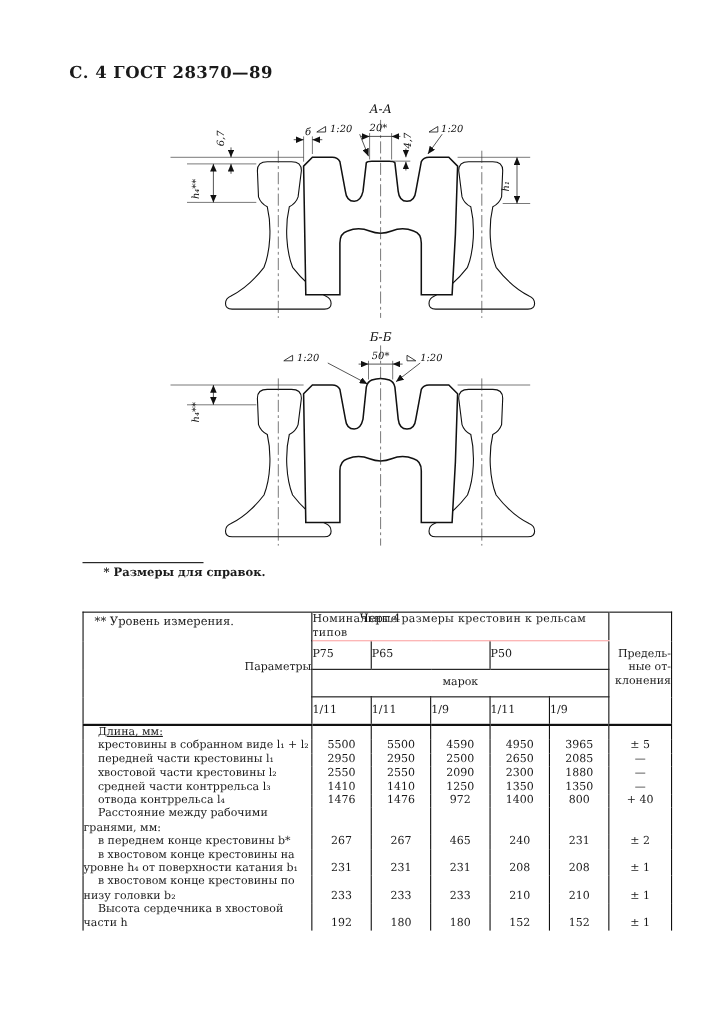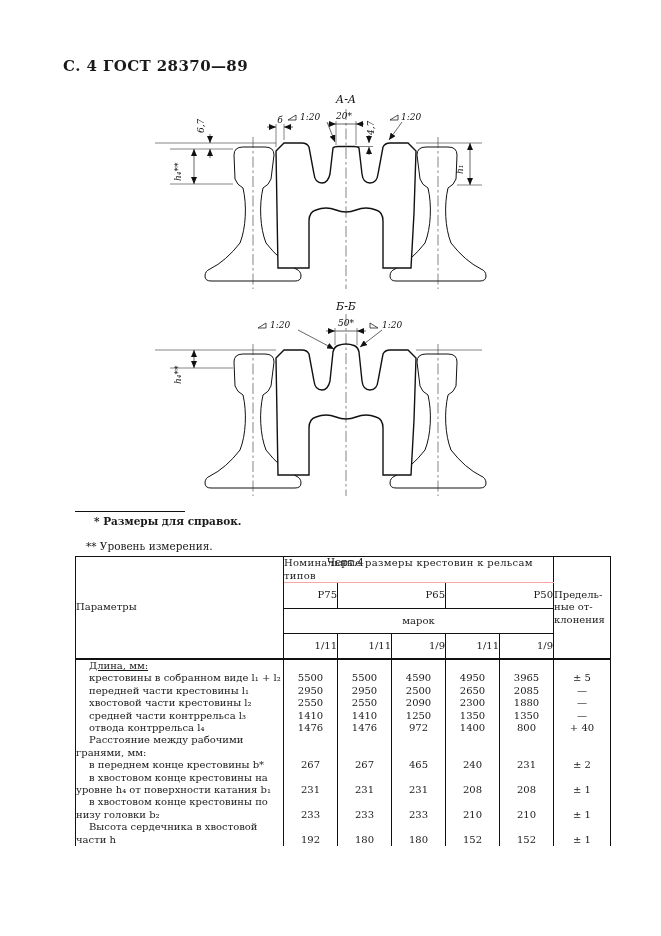--- a/index.html
+++ b/index.html
@@ -17,32 +17,32 @@
   .thick{stroke:#111;stroke-width:1.4;fill:none;}
   .med{stroke:#111;stroke-width:1;fill:#fff;}
   .ref{stroke:#333;stroke-width:.6;fill:none;}
   .dim{stroke:#222;stroke-width:.7;fill:none;}
   .cl{stroke:#333;stroke-width:.6;fill:none;stroke-dasharray:11 3 2.5 3;}
   .slope-sign{stroke:#222;stroke-width:.8;fill:none;}
   
   #fn-rule{left:75px;top:511px;width:110px;height:1px;background:#111;}
   .fn{left:78px;font-size:10.5px;line-height:13px;}
   #fn1{top:515px;padding-left:16px;font-weight:bold;}
-  #fn2{top:540px;padding-left:8px;}
+  #fn2{top:559px;padding-left:8px;}
   #fig-caption{left:327px;top:556px;font-size:10.5px;}
   
   #main-table{left:75px;top:556px;border-collapse:collapse;table-layout:fixed;width:535px;}
   #main-table td{padding:0;font-size:10px;line-height:12.4px;font-weight:normal;}
-  td.param{width:208px;text-align:left;vertical-align:middle;border-right:1px solid #111;border-bottom:2px solid #111;}
-  td.devh{width:57px;text-align:left;vertical-align:middle;border-left:1px solid #111;border-bottom:2px solid #111;
+  td.param{width:208px;text-align:right;vertical-align:middle;border-right:1px solid #111;border-bottom:2px solid #111;}
+  td.devh{width:57px;text-align:right;vertical-align:middle;border-left:1px solid #111;border-bottom:2px solid #111;
           white-space:pre-line;font-size:9.5px;line-height:12px;}
   td.grp{text-align:left;vertical-align:middle;border-bottom:1px solid #fca5a5;font-size:9.5px;letter-spacing:.3px;height:25px;}
-  td.rt{text-align:right;vertical-align:middle;border-bottom:1px solid #111;height:25px;}
+  td.rt{text-align:left;vertical-align:middle;border-bottom:1px solid #111;height:25px;}
   td.mk{text-align:center;vertical-align:middle;border-bottom:1px solid #111;height:24px;}
-  td.m{text-align:right;vertical-align:middle;border-bottom:2px solid #111;height:24px;}
+  td.m{text-align:left;vertical-align:middle;border-bottom:2px solid #111;height:24px;}
   .bl{border-left:1px solid #111;}
   #main-table{border-top:1px solid #111;border-left:1px solid #111;border-right:1px solid #111;}
   tbody td.pl{padding:0 4px 0 6px;vertical-align:top;}
   tbody td.pl div{text-indent:13px;}
   tbody td.v{text-align:center;vertical-align:bottom;}
   tbody tr:first-child td{padding-top:3px;text-decoration:underline;}
   tbody tr:last-child td{padding-bottom:2px;}
 </style>
 </head>
 <body>

